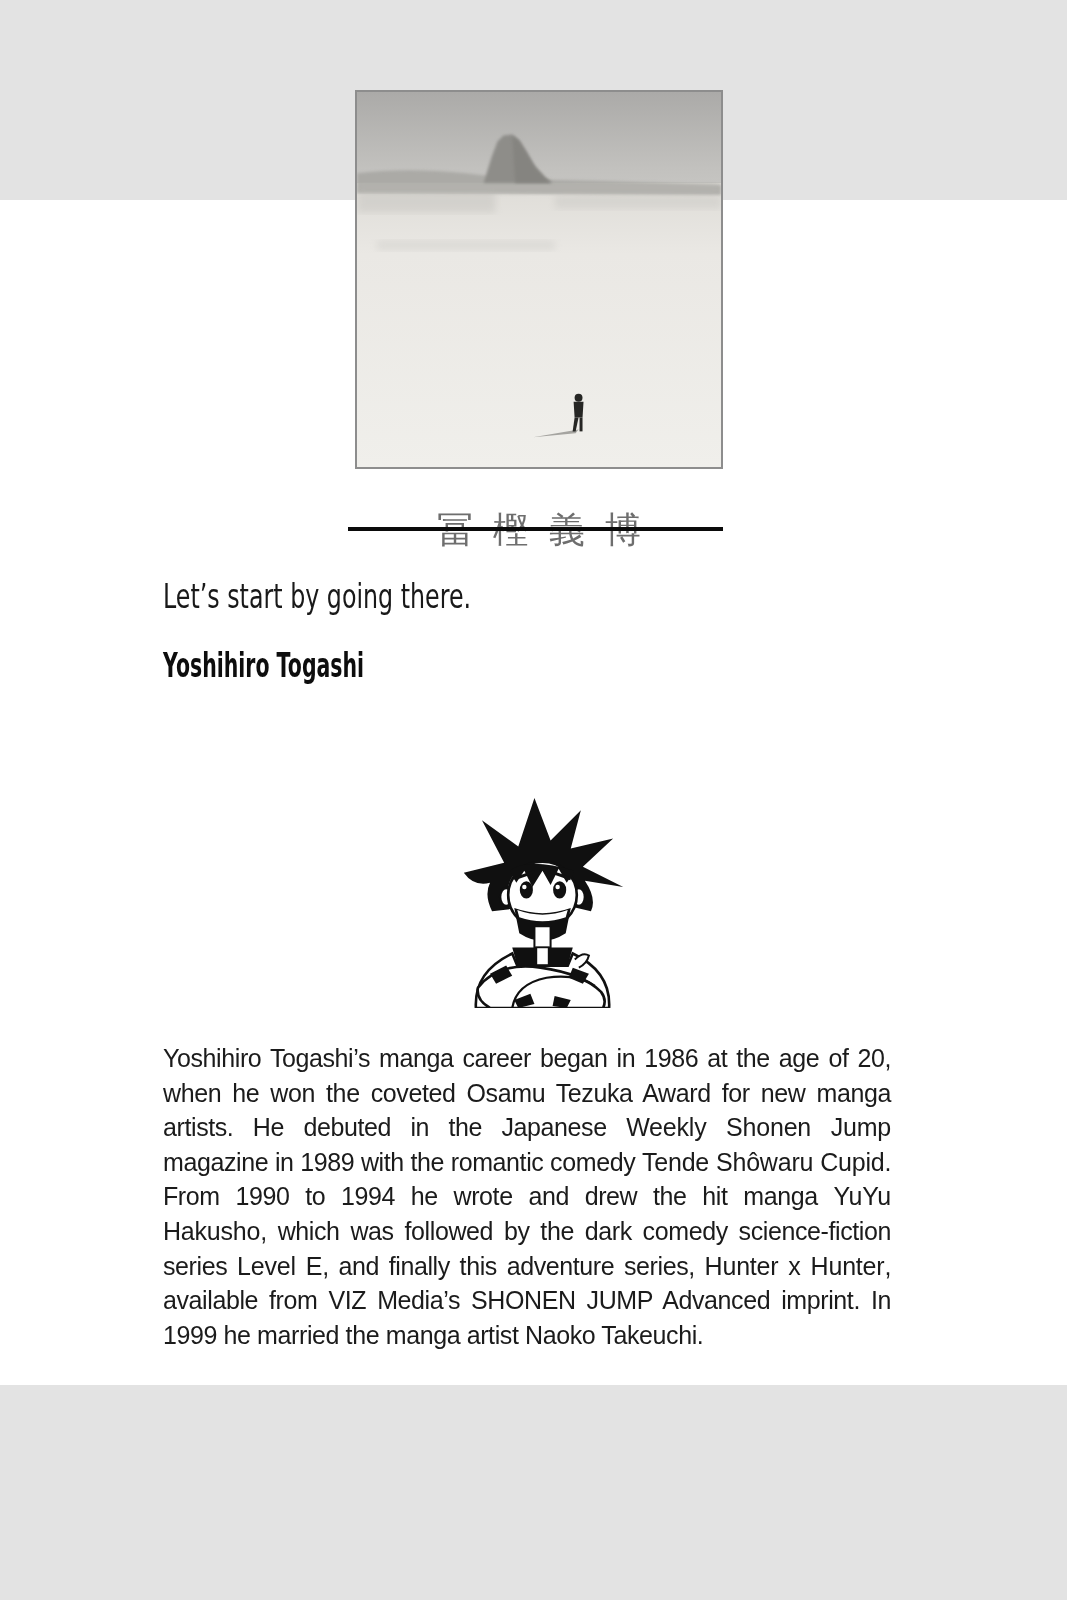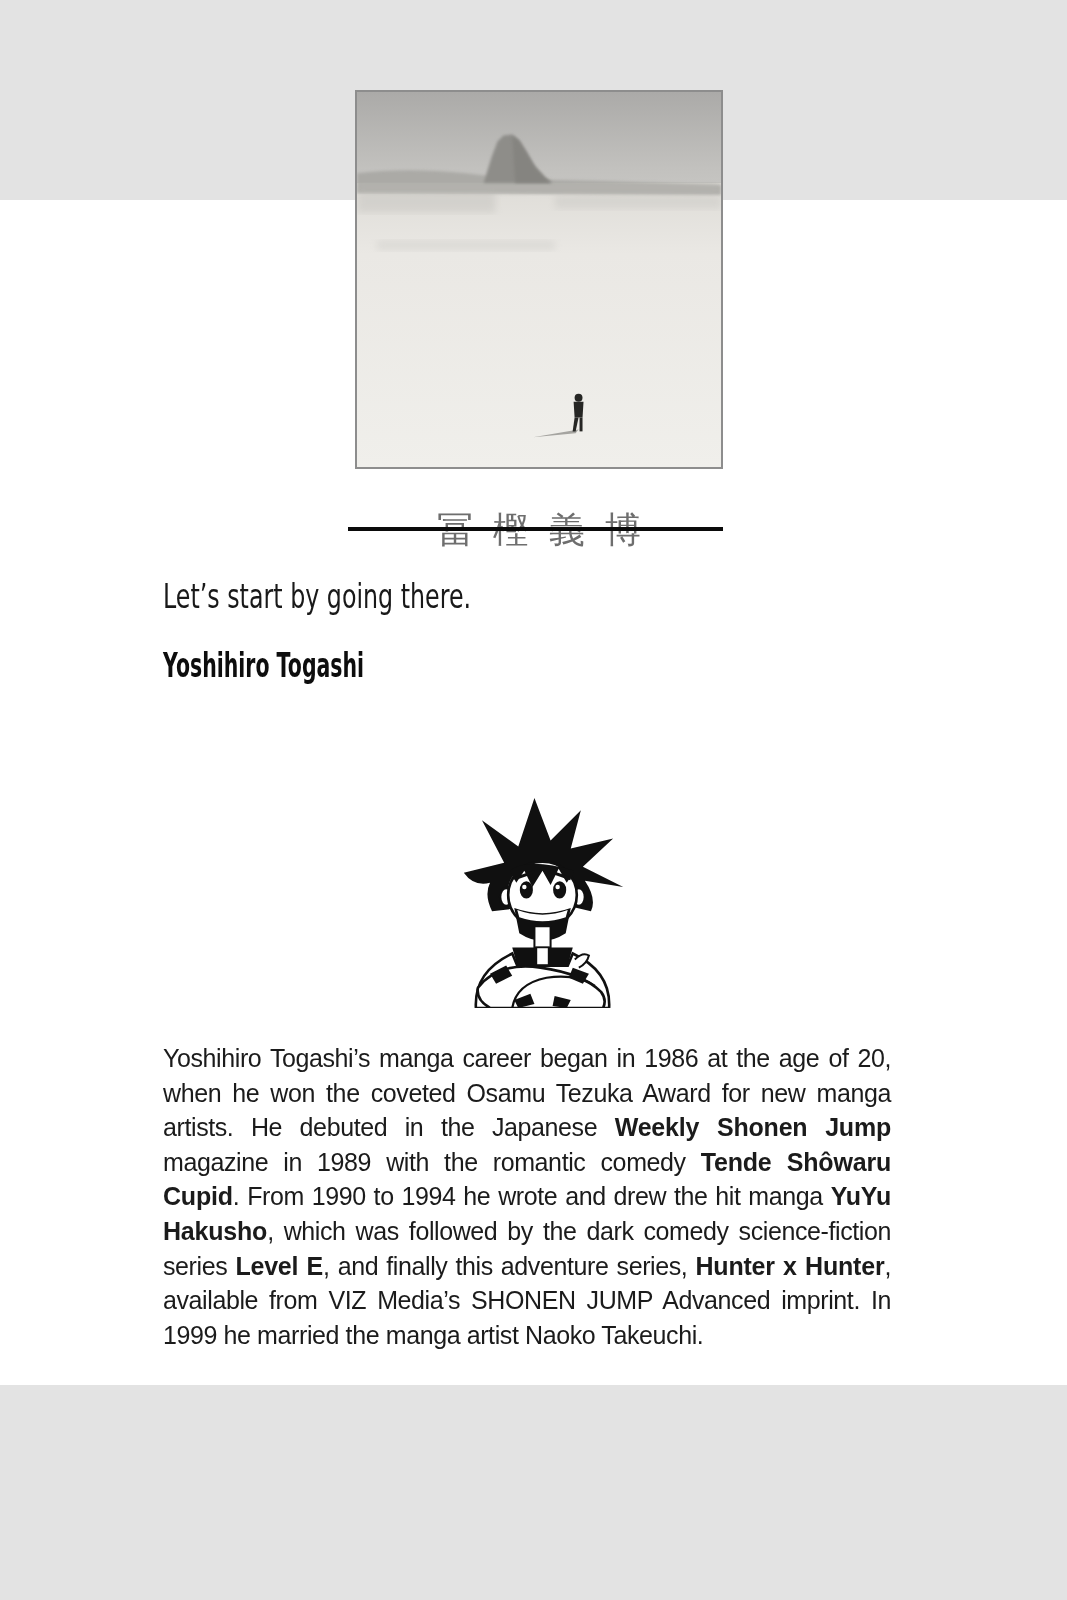--- a/index.html
+++ b/index.html
@@ -39,21 +39,21 @@
   }
 
   .gon{position:absolute;left:452px;top:786px;width:180px;height:222px;}
   .gon svg{display:block;width:100%;height:100%;}
 
   .bio{
     position:absolute;left:163px;top:1016px;width:728px;
     font-size:25px;line-height:34.6px;letter-spacing:-0.4px;
     text-align:justify;color:#1b1b1b;
   }
-  .bio .b{font-weight:700;letter-spacing:-0.2px;}
+  .bio .b{font-weight:400;letter-spacing:-0.2px;}
 </style>
 </head>
 <body>
 
 <div class="band top"></div>
 <div class="band bottom"></div>
 
 <div class="photo">
   <svg viewBox="0 0 368 379" preserveAspectRatio="none">
     <defs>

